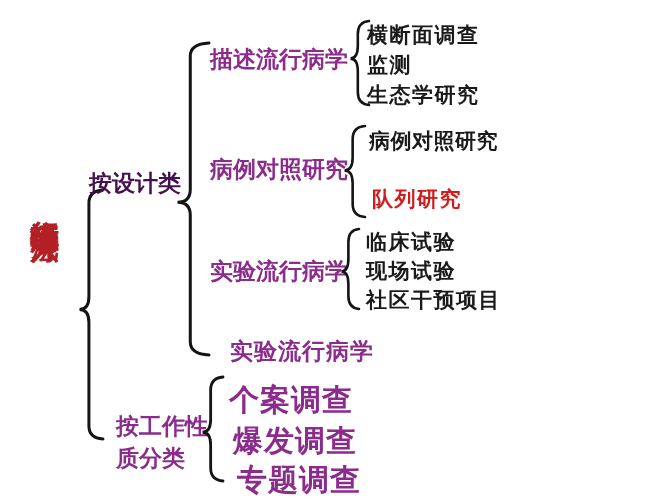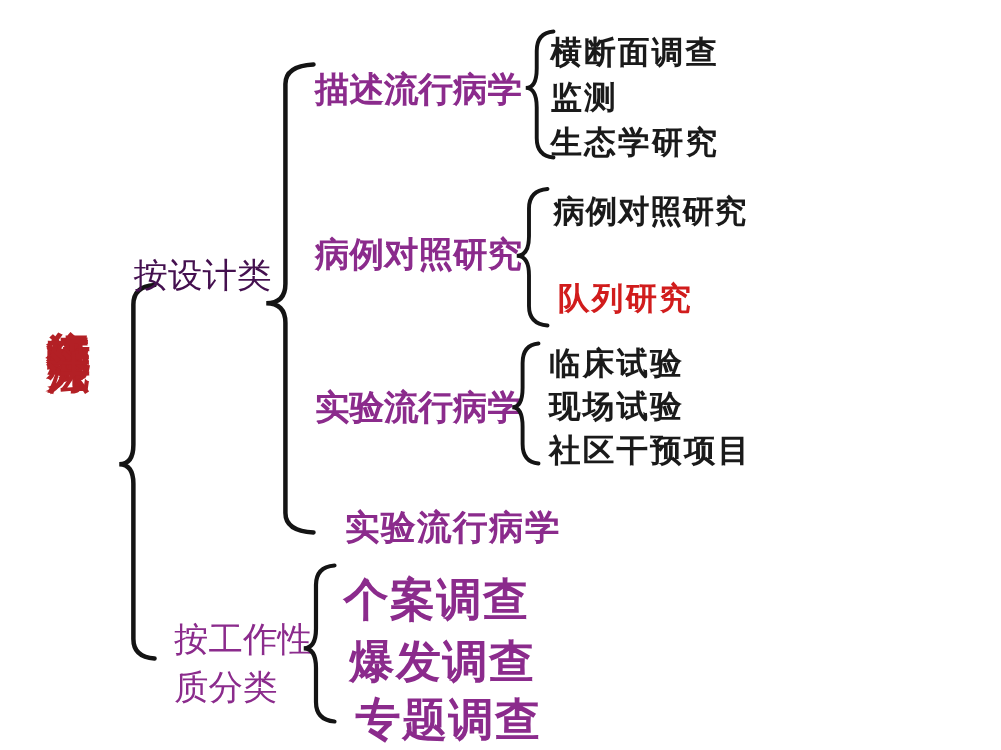--- a/index.html
+++ b/index.html
@@ -12,21 +12,21 @@
   .vtitle{
     position:absolute;left:30px;top:196px;
     writing-mode:vertical-rl;text-orientation:upright;
     font-size:29px;font-weight:bold;letter-spacing:2px;
     color:var(--title_red,#b32025);line-height:1;
   }
   .hdr{font-size:23px;font-weight:bold;color:var(--header_purple,#8b2b8c);}
   .leaf{font-size:21px;font-weight:600;color:var(--leaf_black,#1a1a1a);letter-spacing:1.5px;}
   .leaf.tight{letter-spacing:0.5px;}
   .leaf.red{color:var(--highlight_red,#d11c1c);}
-  .plabel{font-size:23px;font-weight:normal;line-height:29px;}
+  .plabel{font-size:23px;font-weight:bold;line-height:29px;}
   .plabel.dark{color:var(--design_label_dark,#44104f);}
   .plabel.purple{color:var(--header_purple,#8b2b8c);line-height:32px;}
   .pitem{font-size:30px;font-weight:bold;color:var(--header_purple,#8b2b8c);letter-spacing:1px;}
   svg.brace{position:absolute;overflow:visible;}
 </style>
 </head>
 <body style="--title_red: #b32025; --header_purple: #8b2b8c; --design_label_dark: #44104f; --highlight_red: #d11c1c; --leaf_black: #1a1a1a; --brace_black: #141414;">
 
 <div class="canvas">
 

